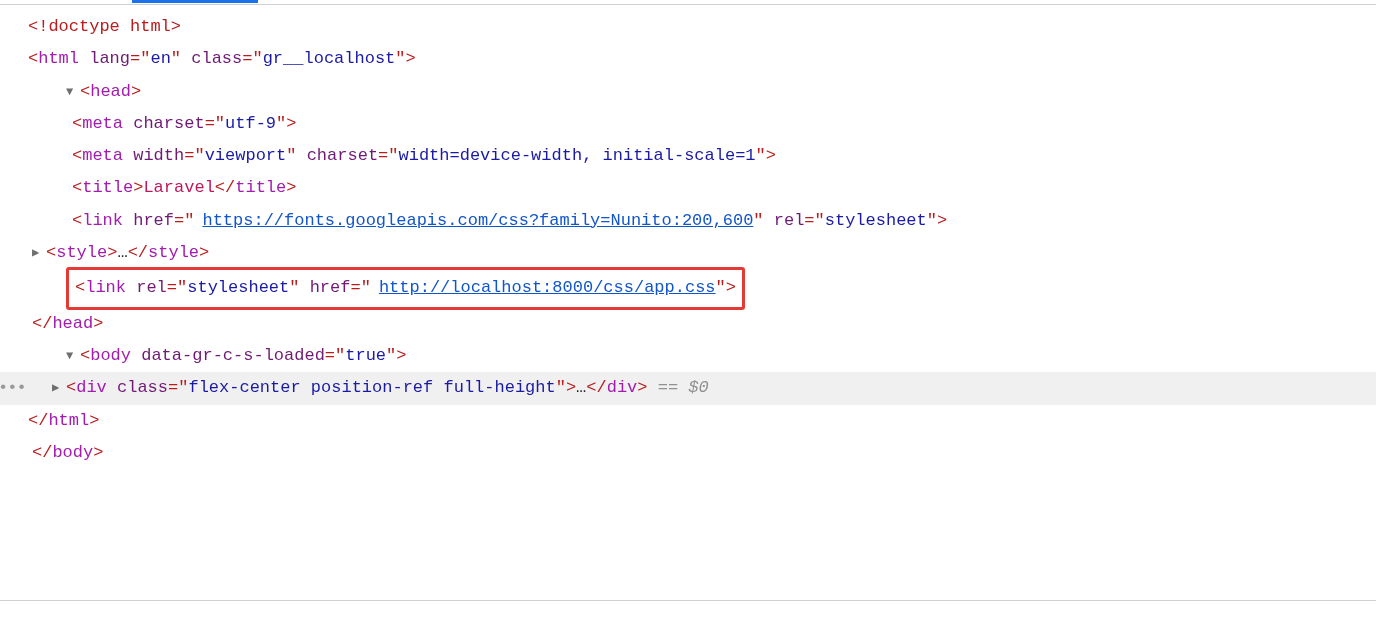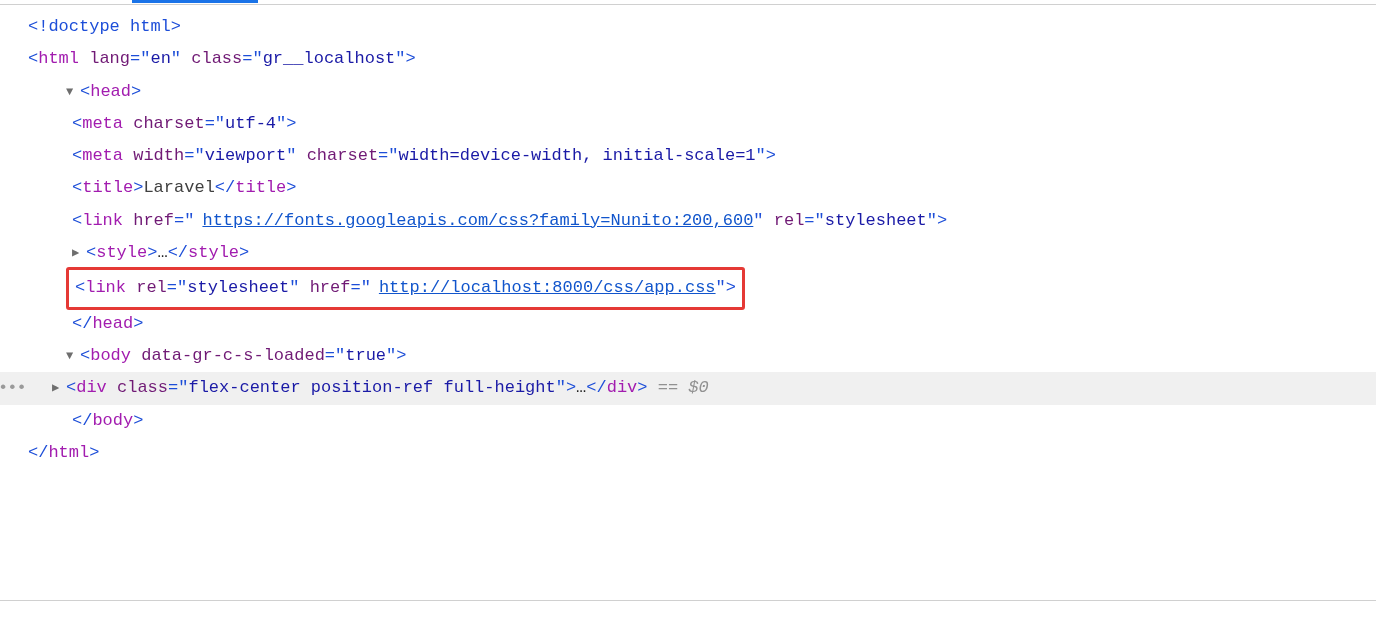--- a/index.html
+++ b/index.html
@@ -35,35 +35,35 @@
     overflow-x: auto;
   }
   .ln {
     white-space: nowrap;
     padding: 0 0 0 14px;
     position: relative;
   }
   .indent0 { padding-left: 28px; }
   .indent1 { padding-left: 66px; }
   .indent2 { padding-left: 72px; }
-  .indent1b { padding-left: 72px; }
+  .indent1b { padding-left: 32px; }
   .disclosure {
     display: inline-block;
     width: 12px;
     font-size: 12px;
     color: #6e6e6e;
     margin-right: 2px;
     vertical-align: 1px;
     user-select: none;
   }
-  .punc { color: #1d4ed8; }
+  .punc { color: #b91c1c; }
   .tag { color: #a21caf; }
   .attr-name { color: #701a75; }
   .attr-val { color: #1a1aa6; }
-  .text-node { color: #404040; font-family: Liberation Mono, monospace; }
+  .text-node { color: #be185d; font-family: Liberation Mono, monospace; }
   .url-link { color: #1155cc; text-decoration: underline; margin-left: 8px; }
   .collapsed-dots { color: #222; }
   .eqdollar { color: #919191; font-style: italic; }
   .sel-line {
     background: #f0f0f0;
   }
   .gutter-dots {
     position: absolute;
     left: -2px;
     top: 0;
@@ -103,21 +103,21 @@
     <span class="attr-name">lang</span><span class="punc">="</span><span class="attr-val">en</span><span class="punc">"</span>
     <span class="attr-name">class</span><span class="punc">="</span><span class="attr-val">gr__localhost</span><span class="punc">"</span><span class="punc">&gt;</span>
   </div>
 
   <div class="ln indent1">
     <span class="disclosure">▼</span><span class="punc">&lt;</span><span class="tag">head</span><span class="punc">&gt;</span>
   </div>
 
   <div class="ln indent2">
     <span class="punc">&lt;</span><span class="tag">meta</span>
-    <span class="attr-name">charset</span><span class="punc">="</span><span class="attr-val">utf-4</span><span class="punc">"</span><span class="punc">&gt;</span>
+    <span class="attr-name">charset</span><span class="punc">="</span><span class="attr-val">utf-9</span><span class="punc">"</span><span class="punc">&gt;</span>
   </div>
 
   <div class="ln indent2">
     <span class="punc">&lt;</span><span class="tag">meta</span>
     <span class="attr-name">width</span><span class="punc">="</span><span class="attr-val">viewport</span><span class="punc">"</span>
     <span class="attr-name">charset</span><span class="punc">="</span><span class="attr-val">width=device-width, initial-scale=1</span><span class="punc">"</span><span class="punc">&gt;</span>
   </div>
 
   <div class="ln indent2">
     <span class="punc">&lt;</span><span class="tag">title</span><span class="punc">&gt;</span><span class="text-node">Laravel</span><span class="punc">&lt;/</span><span class="tag">title</span><span class="punc">&gt;</span>
@@ -151,25 +151,25 @@
   </div>
 
   <div class="ln indent1b sel-line" style="padding-left:0;">
     <span class="gutter-dots">•••</span>
     <span style="padding-left:52px;display:inline-block;">
       <span class="disclosure">▶</span><span class="punc">&lt;</span><span class="tag">div</span>
       <span class="attr-name">class</span><span class="punc">="</span><span class="attr-val">flex-center position-ref full-height</span><span class="punc">"</span><span class="punc">&gt;</span><span class="collapsed-dots">…</span><span class="punc">&lt;/</span><span class="tag">div</span><span class="punc">&gt;</span><span class="eqdollar"> == $0</span>
     </span>
   </div>
 
+  <div class="ln indent0">
+    <span class="punc">&lt;/</span><span class="tag">html</span><span class="punc">&gt;</span>
+  </div>
+
   <div class="ln indent1b">
     <span class="punc">&lt;/</span><span class="tag">body</span><span class="punc">&gt;</span>
-  </div>
-
-  <div class="ln indent0">
-    <span class="punc">&lt;/</span><span class="tag">html</span><span class="punc">&gt;</span>
   </div>
 
 </div>
 
 <div style="position:fixed;bottom:0;left:0;right:0;">
   <div class="bottom-divider"></div>
 </div>
 
 </body></html>

